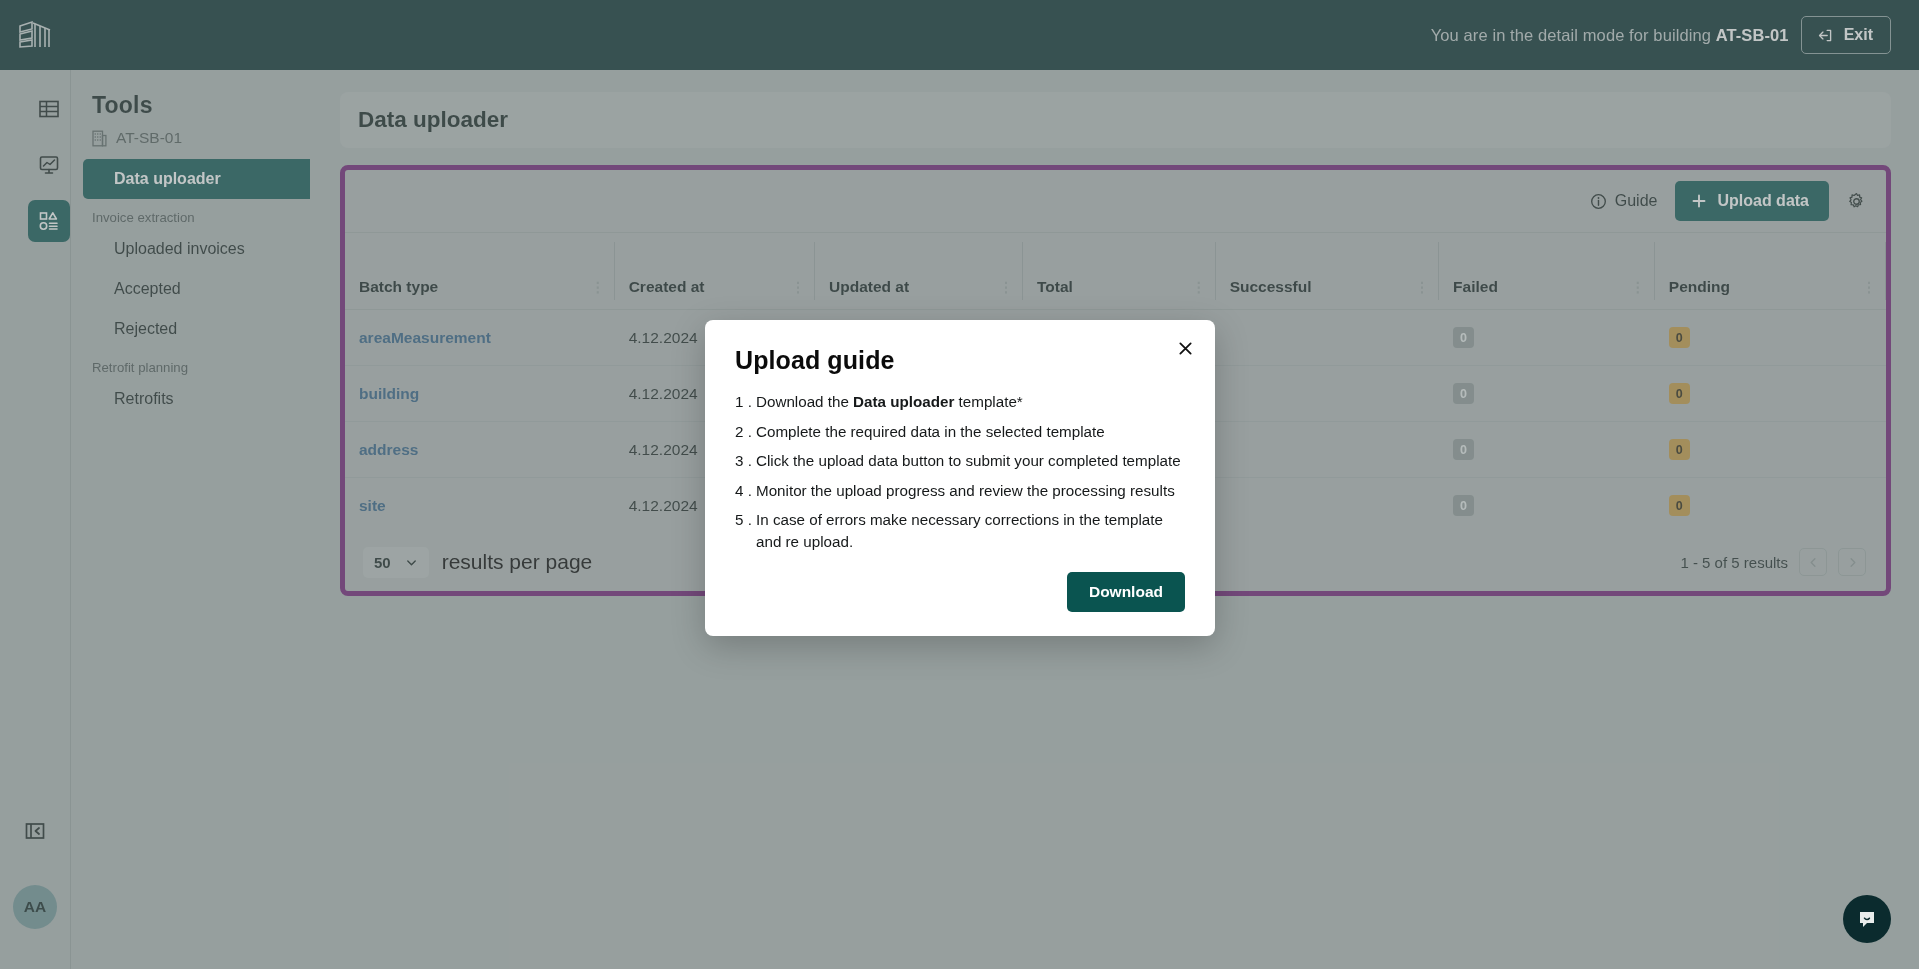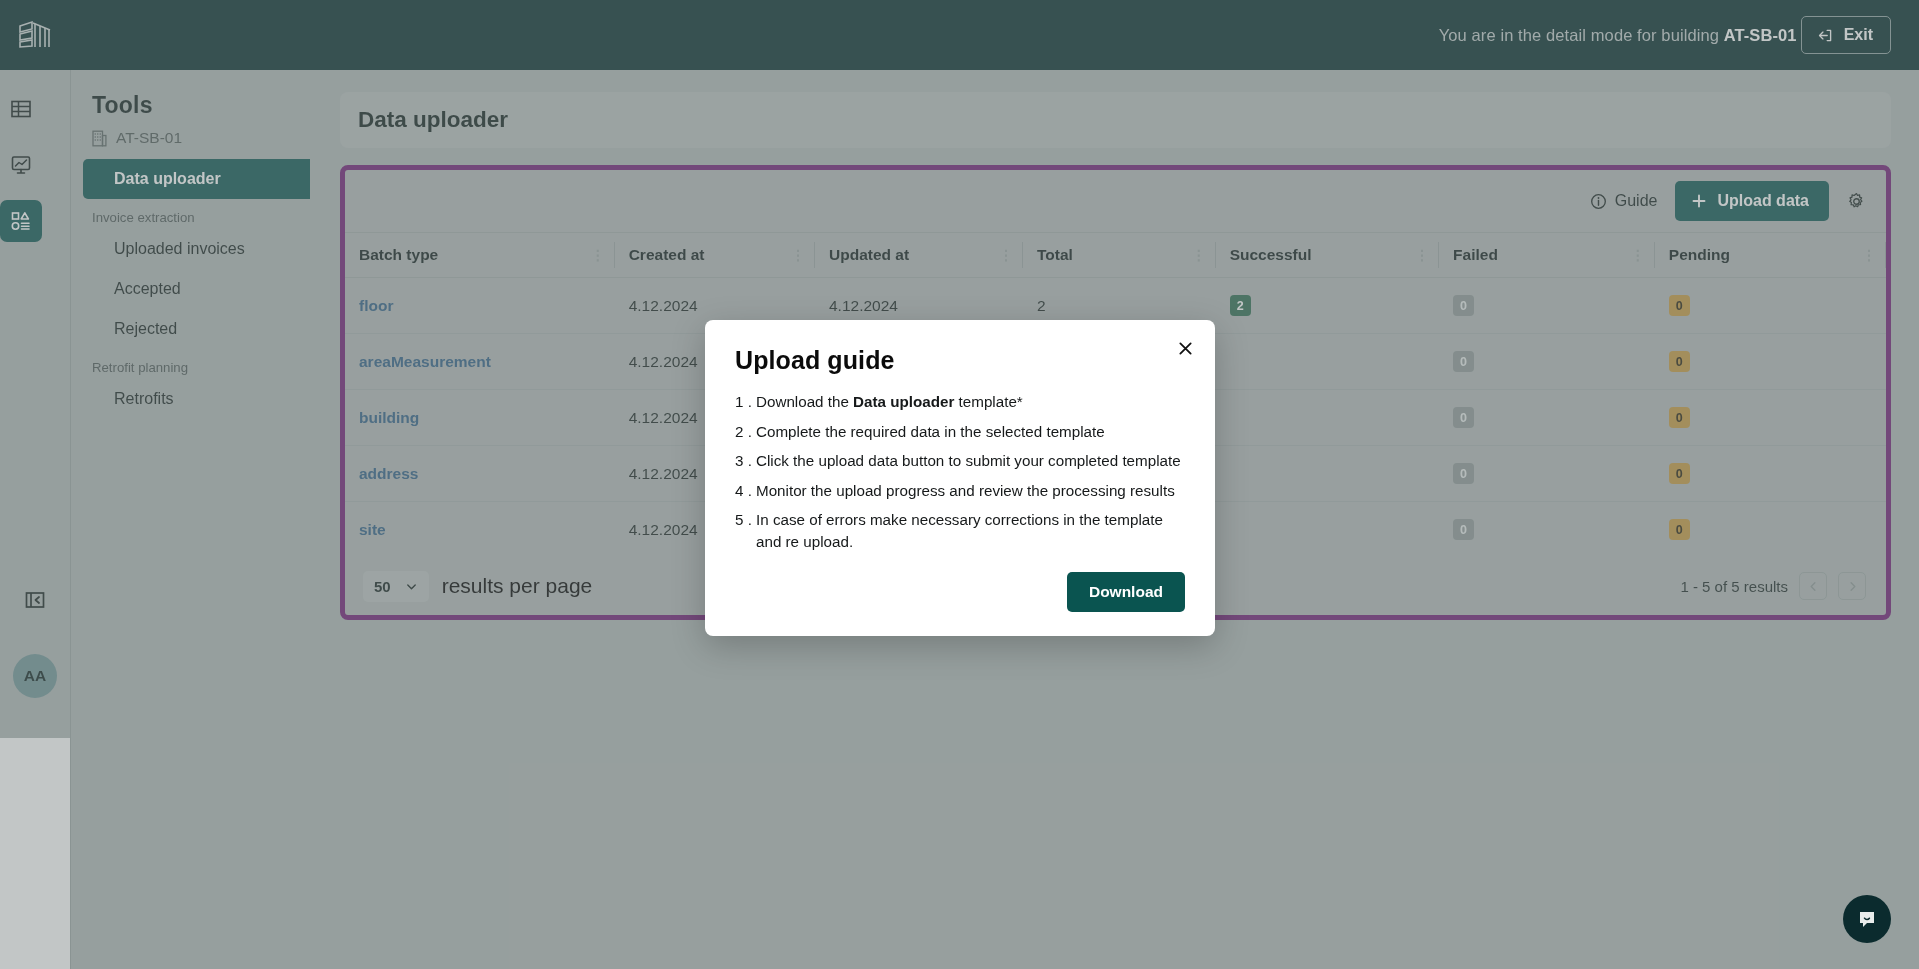--- a/index.html
+++ b/index.html
@@ -27,41 +27,41 @@
   
   #topbar {
     position: absolute; top: 0; left: 0;
     width: 1919px; height: 70px;
     background: #032b2b;
     display: flex; align-items: center;
     z-index: 10;
   }
   #logo-wrap { width: 70px; height: 70px; display: flex; align-items: center; justify-content: center; }
   #topbar-right {
-    margin-left: auto; display: flex; align-items: center; gap: 4px;
+    margin-left: auto; display: flex; align-items: center; gap: 12px;
     padding-right: 28px;
   }
   .topbar-text {
     color: #c3cccc; font-size: 16.5px; letter-spacing: .1px;
   }
   .topbar-text b { color: #ffffff; font-weight: 700; }
   #exit-button {
     display: flex; align-items: center; gap: 10px;
     border: 1.3px solid #8fa3a3; border-radius: 5px;
     padding: 9px 17px 9px 15px;
     color: #ffffff; font-size: 16px; font-weight: 700;
     background: transparent; cursor: pointer;
   }
 
   
   #icon-rail {
     position: absolute; top: 70px; left: 0;
-    width: 70px; height: 668px;
+    width: 70px; height: 899px;
     background: #b0b8b7;
-    display: flex; flex-direction: column; align-items: flex-start;
+    display: flex; flex-direction: column; align-items: flex-end;
     padding-top: 18px;
     z-index: 12;
   }
   .rail-icon {
     width: 42px; height: 42px; margin-bottom: 14px;
     display: flex; align-items: center; justify-content: center;
     border-radius: 7px; cursor: pointer;
     color: #15211f;
   }
   .rail-icon.active { background: #0a5450; color: #ffffff; }
@@ -157,21 +157,21 @@
 
   table#data-table { width: 100%; border-collapse: collapse; }
   table#data-table thead th {
     text-align: left; font-size: 15.5px; font-weight: 700;
     color: #0f1d1c; padding: 13px 0 13px 14px;
     border-top: 1px solid #a2abaa;
     border-bottom: 1px solid #a2abaa;
     position: relative;
     white-space: nowrap;
   }
-  .th-inner { display: flex; align-items: center; justify-content: space-between; padding-right: 10px; }
+  .th-inner { display: flex; align-items: center; justify-content: space-between; padding-right: 10px; margin-top: 32px; }
   .col-sep { position: absolute; right: 0; top: 9px; bottom: 9px; width: 1px; background: #9ba5a4; }
   .grip { color: #99a3a2; font-size: 14px; line-height: 1; letter-spacing: 0; }
   table#data-table tbody td {
     font-size: 15.5px; color: #16211f;
     padding: 17px 0 17px 14px;
     border-bottom: 1px solid #a7b0af;
   }
   .batch-link { color: #2e5f87; font-weight: 700; cursor: pointer; }
   .badge {
     display: inline-flex; align-items: center; justify-content: center;
@@ -446,29 +446,20 @@
             <th style="width:15%">
               <div class="th-inner">
                 <span>Pending</span>
                 <span class="grip">⋮</span>
               </div>
               <span class="col-sep"></span>
             </th>
           </tr>
         </thead>
         <tbody>
-          <tr>
-            <td><span class="batch-link">floor</span></td>
-            <td>4.12.2024</td>
-            <td>4.12.2024</td>
-            <td>2</td>
-            <td><span class="badge green">2</span></td>
-            <td><span class="badge grey">0</span></td>
-            <td><span class="badge amber">0</span></td>
-          </tr>
           <tr>
             <td><span class="batch-link">areaMeasurement</span></td>
             <td>4.12.2024</td>
             <td>4.12.2024</td>
             <td></td>
             <td></td>
             <td><span class="badge grey">0</span></td>
             <td><span class="badge amber">0</span></td>
           </tr>
           <tr>

